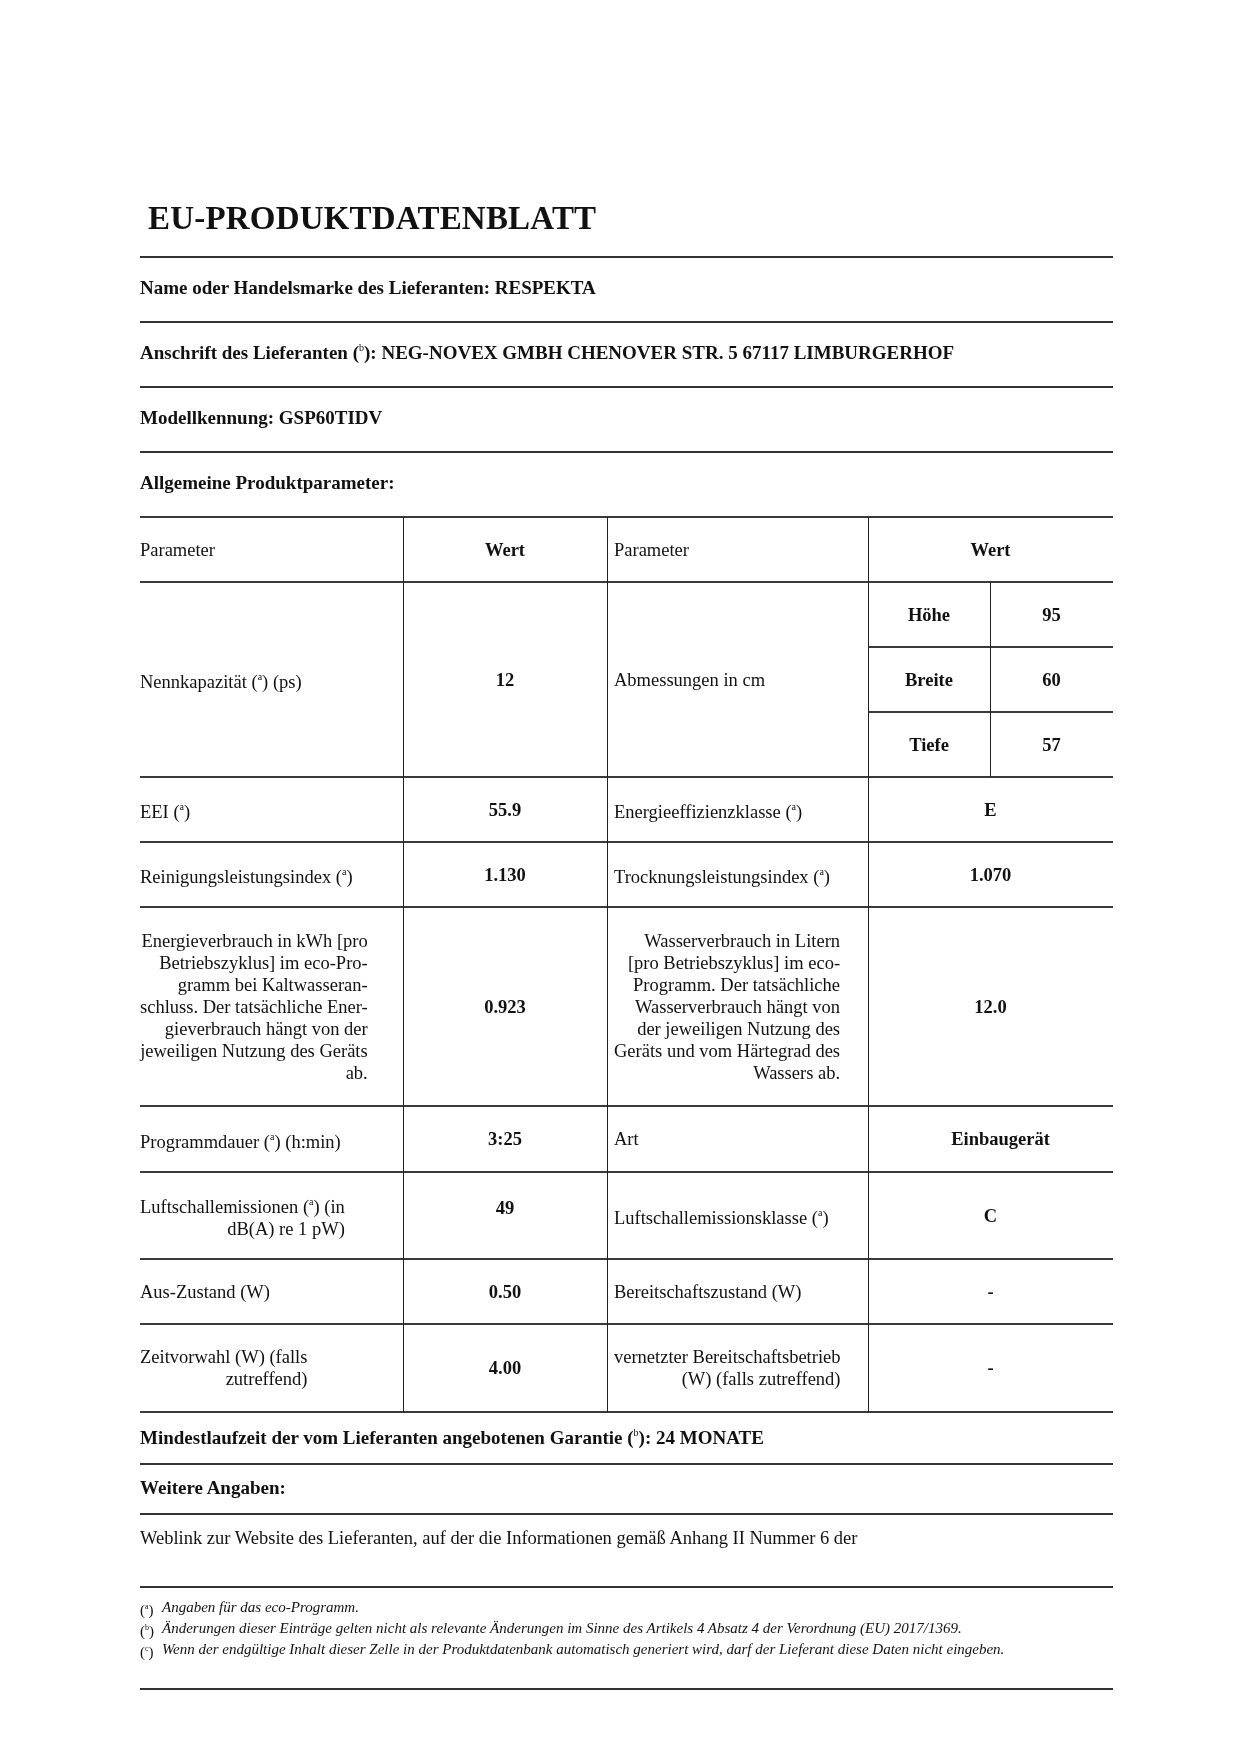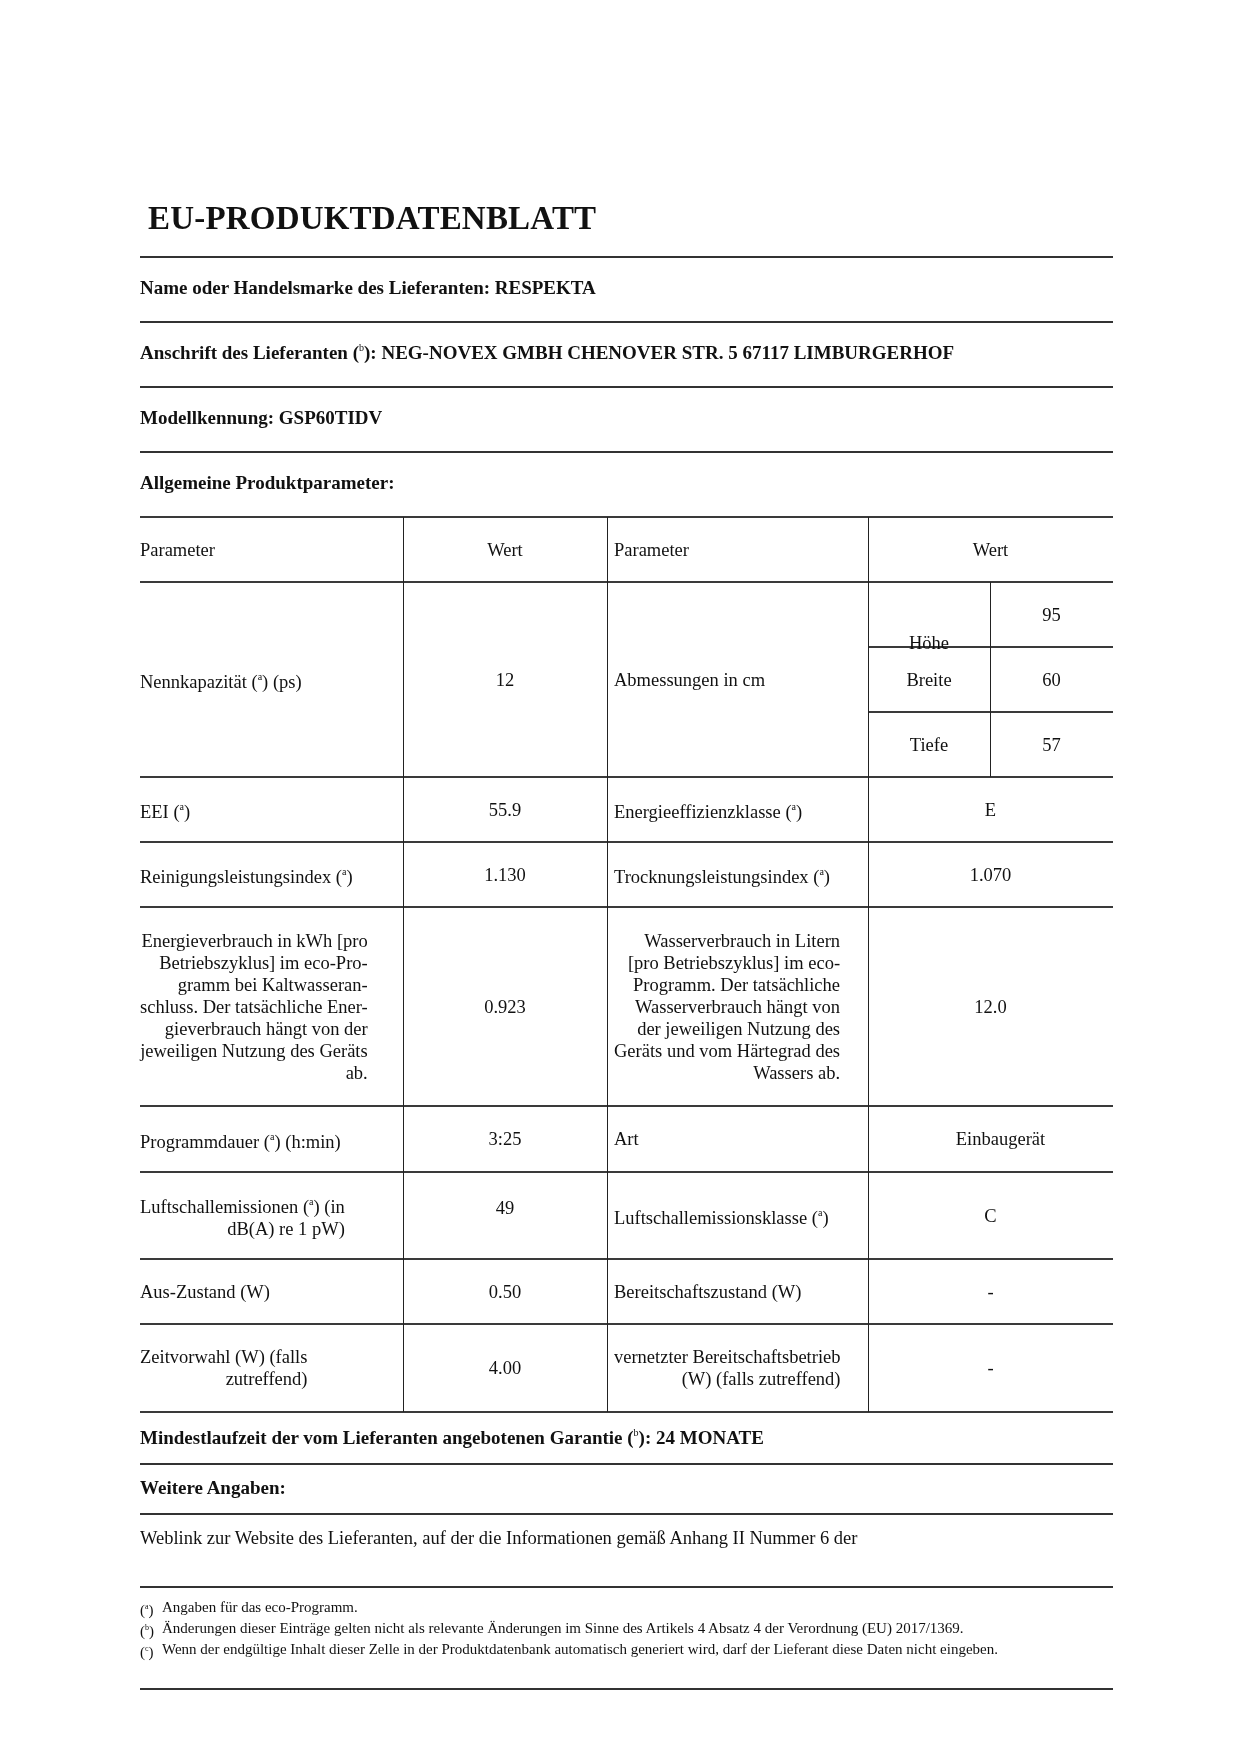--- a/index.html
+++ b/index.html
@@ -6,29 +6,29 @@
   body { width: 1240px; height: 1754px; position: relative; overflow: hidden;
          font-family: "Liberation Serif", "DejaVu Serif", serif; color: #111; }
   .abs { position: absolute; }
   .title { left: 148px; top: 200px; font-size: 33px; font-weight: bold; letter-spacing: 0.2px; }
   .hline { position: absolute; left: 140px; width: 973px; height: 0; border-top: 2px solid #333; }
   .section { position: absolute; left: 140px; font-size: 19px; font-weight: bold; }
   sup.fn { font-size: 10px; vertical-align: 8px; font-weight: normal; }
   .vline { position: absolute; width: 0; border-left: 1.5px solid #222; }
   .cell { position: absolute; font-size: 18.5px; display: flex; align-items: center; line-height: 22px; }
   .cell.l { justify-content: flex-start; text-align: right; }
-  .cell.c { justify-content: center; text-align: center; }
+  .cell.c { justify-content: center; text-align: center; font-weight: bold; }
   .tline { position: absolute; left: 140px; width: 973px; border-top: 2px solid #3a3a3a; }
   .subline { position: absolute; left: 868px; width: 245px; border-top: 2px solid #3a3a3a; }
 
   .plain { position: absolute; left: 140px; font-size: 18.5px; line-height: 23px; }
   .foot { position: absolute; left: 140px; width: 973px; font-size: 15px; line-height: 18px; }
   .foot .row { display: flex; }
   .foot .mk { width: 22px; flex: 0 0 22px; }
-  .foot .tx { flex: 1; text-align: justify; }
+  .foot .tx { flex: 1; text-align: justify; font-style: italic; }
   .foot sup { font-size: 8px; vertical-align: 6px; }
 </style>
 </head>
 <body>
 
 <div class="abs title">EU-PRODUKTDATENBLATT</div>
 
 <div class="hline" style="top:256px"></div>
 
 <div class="section" style="top:277px">
@@ -76,21 +76,21 @@
 <div class="cell l" style="left:140px; top:517px; width:258px; height:65px">Parameter</div>
 <div class="cell c" style="left:403px; top:517px; width:204px; height:65px">Wert</div>
 <div class="cell l" style="left:614px; top:517px; width:250px; height:65px">Parameter</div>
 <div class="cell c" style="left:868px; top:517px; width:245px; height:65px">Wert</div>
 
 <div class="cell l" style="left:140px; top:582px; width:258px; height:195px">
   <span><span>Nennkapazität</span>&nbsp;(<sup class="fn">a</sup>)&nbsp;<span>(ps)</span></span>
 </div>
 <div class="cell c" style="left:403px; top:582px; width:204px; height:195px">12</div>
 <div class="cell l" style="left:614px; top:582px; width:250px; height:195px">Abmessungen in cm</div>
-<div class="cell c" style="left:868px; top:610px; width:122px; height:65px">Höhe</div>
+<div class="cell c" style="left:868px; top:582px; width:122px; height:65px">Höhe</div>
 <div class="cell c" style="left:990px; top:582px; width:123px; height:65px">95</div>
 <div class="cell c" style="left:868px; top:647px; width:122px; height:65px">Breite</div>
 <div class="cell c" style="left:990px; top:647px; width:123px; height:65px">60</div>
 <div class="cell c" style="left:868px; top:712px; width:122px; height:65px">Tiefe</div>
 <div class="cell c" style="left:990px; top:712px; width:123px; height:65px">57</div>
 
 <div class="cell l" style="left:140px; top:777px; width:258px; height:65px">
   <span><span>EEI</span>&nbsp;(<sup class="fn">a</sup>)</span>
 </div>
 <div class="cell c" style="left:403px; top:777px; width:204px; height:65px">55.9</div>

